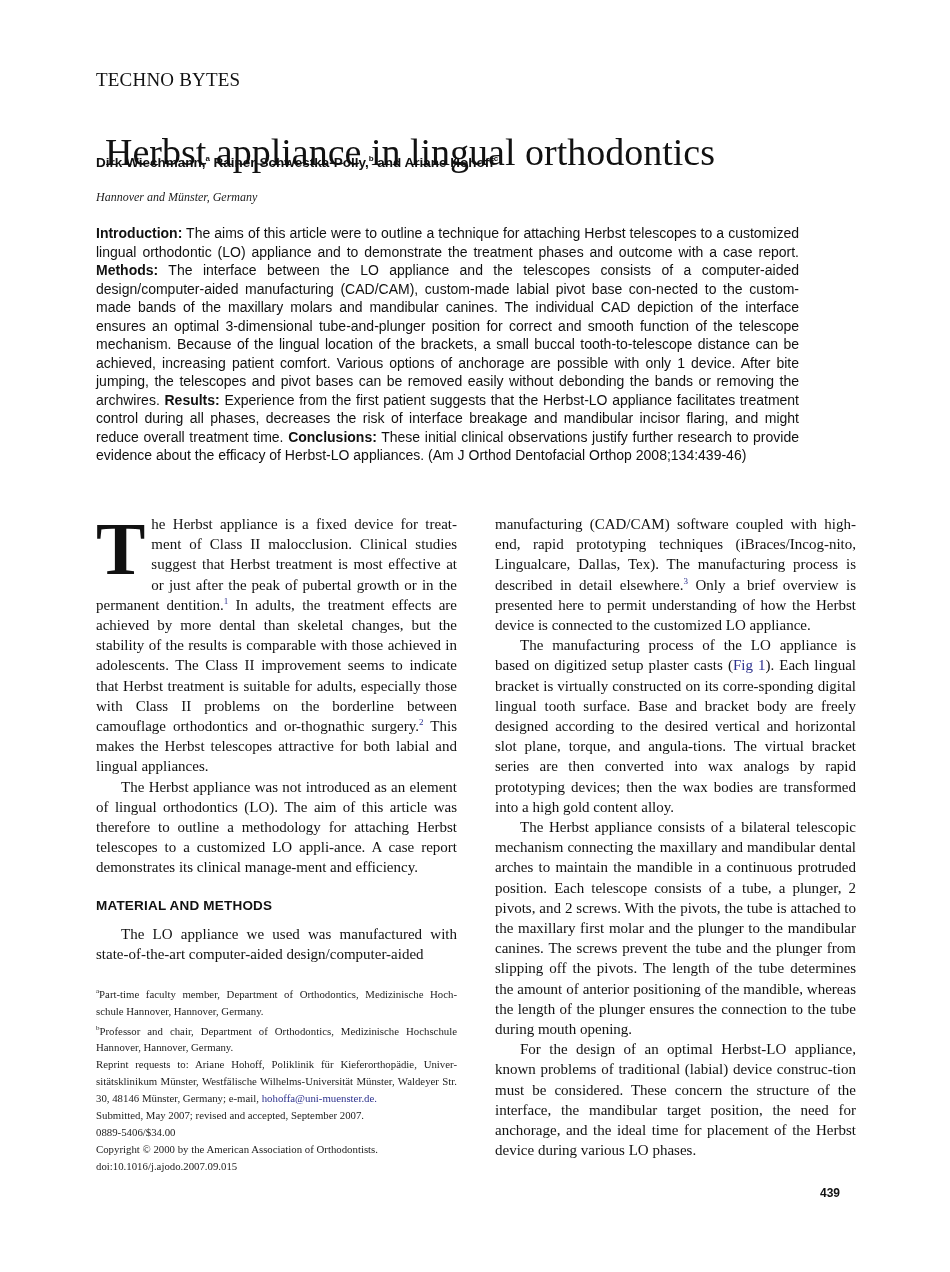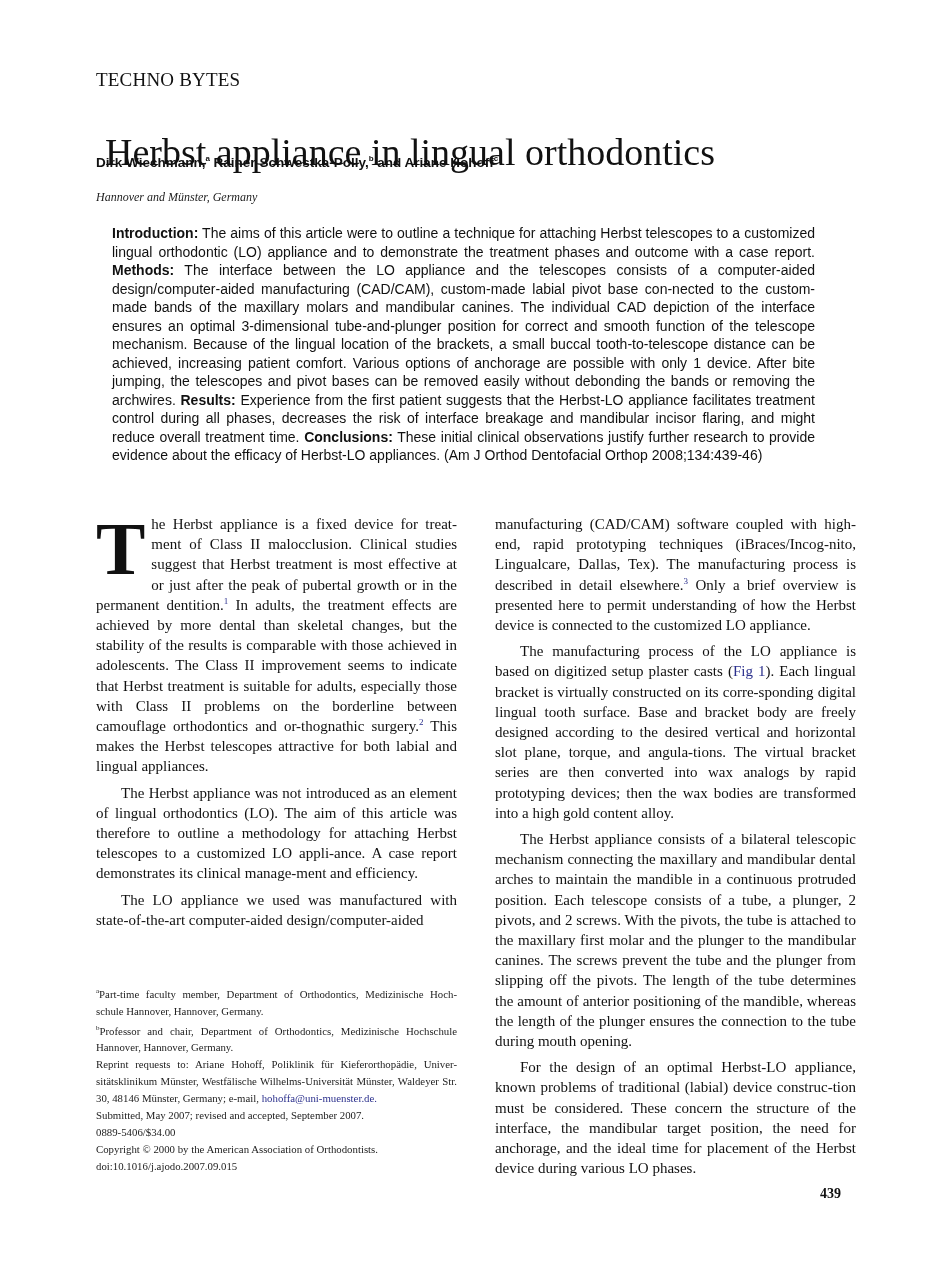--- a/index.html
+++ b/index.html
@@ -3,35 +3,35 @@
 <meta charset="utf-8">
 <style>
   html, body { margin:0; padding:0; background:#ffffff; }
   body { width:950px; height:1272px; position:relative; overflow:hidden; color:#111; }
   .page { position:absolute; left:0; top:0; width:950px; height:1272px; }
   .section-label { position:absolute; left:96px; top:69px; font-family:"Liberation Serif", serif; font-size:19px; letter-spacing:0.2px; color:#111; }
   .title { position:absolute; left:95px; top:120px; font-family:"Liberation Serif", serif; font-size:38px; color:#111; white-space:nowrap; }
   .authors { position:absolute; left:96px; top:154px; font-family:"Liberation Sans", sans-serif; font-weight:bold; font-size:13.5px; color:#111; white-space:nowrap; }
   .authors sup { font-size:8px; font-weight:bold; }
   .location { position:absolute; left:96px; top:190px; font-family:"Liberation Serif", serif; font-style:italic; font-size:12px; color:#222; }
-  .abstract { position:absolute; left:112px; top:224px; width:703px; font-family:"Liberation Sans", sans-serif; font-size:14px; line-height:18.5px; text-align:justify; color:#111; }
+  .abstract { position:absolute; left:96px; top:224px; width:703px; font-family:"Liberation Sans", sans-serif; font-size:14px; line-height:18.5px; text-align:justify; color:#111; }
   .abstract b { font-weight:bold; }
   .col { position:absolute; top:514px; width:361px; font-family:"Liberation Serif", serif; font-size:15px; line-height:20.2px; text-align:justify; color:#111; }
   .col-left { left:96px; }
   .col-right { left:495px; }
   .col p { margin:0; }
-  .col p.indent { text-indent:25px;margin-top:6px; }
+  .col p.indent { text-indent:25px; }
   .dropcap { float:left; font-family:"Liberation Serif", serif; font-weight:bold; font-size:74px; line-height:58px; margin:6px 6px 0 0; padding:0; height:60px; }
   sup.ref { font-size:9px; color:#2a2f8c; vertical-align:super; line-height:0; }
   .link { color:#2a2f8c; }
   .heading { font-family:"Liberation Sans", sans-serif; font-weight:bold; font-size:13.5px; margin:18px 0 8px 0; letter-spacing:0.2px; }
   .footnotes { position:absolute; left:96px; top:983px; width:361px; font-family:"Liberation Serif", serif; font-size:10.8px; line-height:17px; text-align:justify; color:#222; }
   .footnotes p { margin:0; }
   .footnotes sup { font-size:7px; }
-  .page-number { position:absolute; left:820px; top:1186px; font-family:Liberation Serif, serif; font-weight:bold; font-size:14px; color:#111; }
+  .page-number { position:absolute; left:820px; top:1186px; font-family:Liberation Sans, sans-serif; font-weight:bold; font-size:12px; color:#111; }
 </style>
 </head>
 <body>
 
 <div class="page">
 
   <div class="section-label">TECHNO BYTES</div>
 
   <h1 class="title" style="margin:10px;font-weight:normal;">Herbst appliance in lingual orthodontics</h1>
 
@@ -43,20 +43,21 @@
 
   <div class="abstract">
     <b>Introduction:</b><span> The aims of this article were to outline a technique for attaching Herbst telescopes to a customized lingual orthodontic (LO) appliance and to demonstrate the treatment phases and outcome with a case report. </span><b>Methods:</b><span> The interface between the LO appliance and the telescopes consists of a computer-aided design/computer-aided manufacturing (CAD/CAM), custom-made labial pivot base con-nected to the custom-made bands of the maxillary molars and mandibular canines. The individual CAD depiction of the interface ensures an optimal 3-dimensional tube-and-plunger position for correct and smooth function of the telescope mechanism. Because of the lingual location of the brackets, a small buccal tooth-to-telescope distance can be achieved, increasing patient comfort. Various options of anchorage are possible with only 1 device. After bite jumping, the telescopes and pivot bases can be removed easily without debonding the bands or removing the archwires. </span><b>Results:</b><span> Experience from the first patient suggests that the Herbst-LO appliance facilitates treatment control during all phases, decreases the risk of interface breakage and mandibular incisor flaring, and might reduce overall treatment time. </span><b>Conclusions:</b><span> These initial clinical observations justify further research to provide evidence about the efficacy of Herbst-LO appliances. (Am J Orthod Dentofacial Orthop 2008;134:439-46)</span>
   </div>
 
   <div class="col col-left">
     <p>
       <span class="dropcap">T</span><span>he Herbst appliance is a fixed device for treat-ment of Class II malocclusion. Clinical studies suggest that Herbst treatment is most effective at or just after the peak of pubertal growth or in the permanent dentition.</span><sup class="ref">1</sup><span> In adults, the treatment effects are achieved by more dental than skeletal changes, but the stability of the results is comparable with those achieved in adolescents. The Class II improvement seems to indicate that Herbst treatment is suitable for adults, especially those with Class II problems on the borderline between camouflage orthodontics and or-thognathic surgery.</span><sup class="ref">2</sup><span> This makes the Herbst telescopes attractive for both labial and lingual appliances.</span>
     </p>
     <p class="indent">The Herbst appliance was not introduced as an element of lingual orthodontics (LO). The aim of this article was therefore to outline a methodology for attaching Herbst telescopes to a customized LO appli-ance. A case report demonstrates its clinical manage-ment and efficiency.</p>
+    <div class="heading">MATERIAL AND METHODS</div>
     <p class="indent">The LO appliance we used was manufactured with state-of-the-art computer-aided design/computer-aided</p>
   </div>
 
   <div class="footnotes">
     <p><sup>a</sup><span>Part-time faculty member, Department of Orthodontics, Medizinische Hoch-schule Hannover, Hannover, Germany.</span></p>
     <p><sup>b</sup><span>Professor and chair, Department of Orthodontics, Medizinische Hochschule Hannover, Hannover, Germany.</span></p>
     <p><span>Reprint requests to: Ariane Hohoff, Poliklinik für Kieferorthopädie, Univer-sitätsklinikum Münster, Westfälische Wilhelms-Universität Münster, Waldeyer Str. 30, 48146 Münster, Germany; e-mail, </span><span class="link">hohoffa@uni-muenster.de.</span></p>
     <p>Submitted, May 2007; revised and accepted, September 2007.</p>
     <p>0889-5406/$34.00</p>
     <p>Copyright © 2000 by the American Association of Orthodontists.</p>

